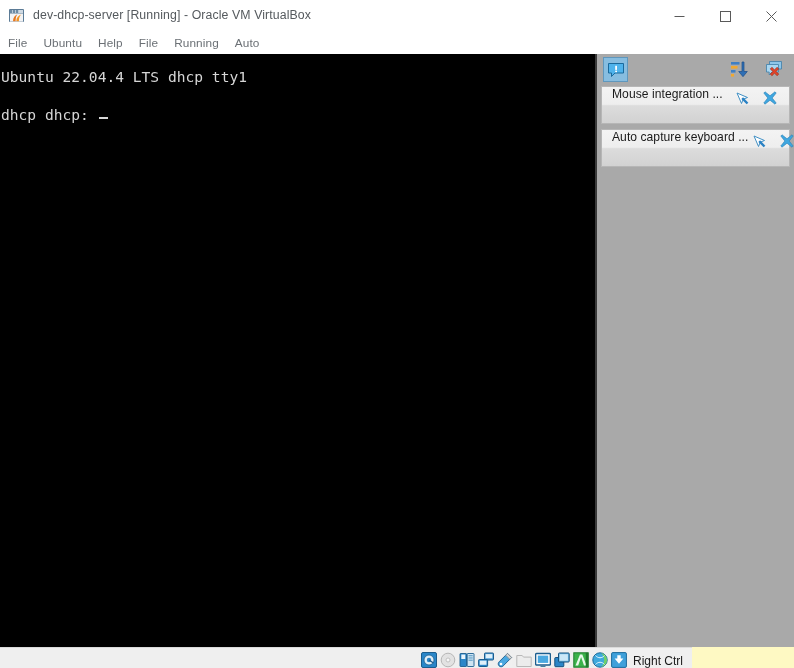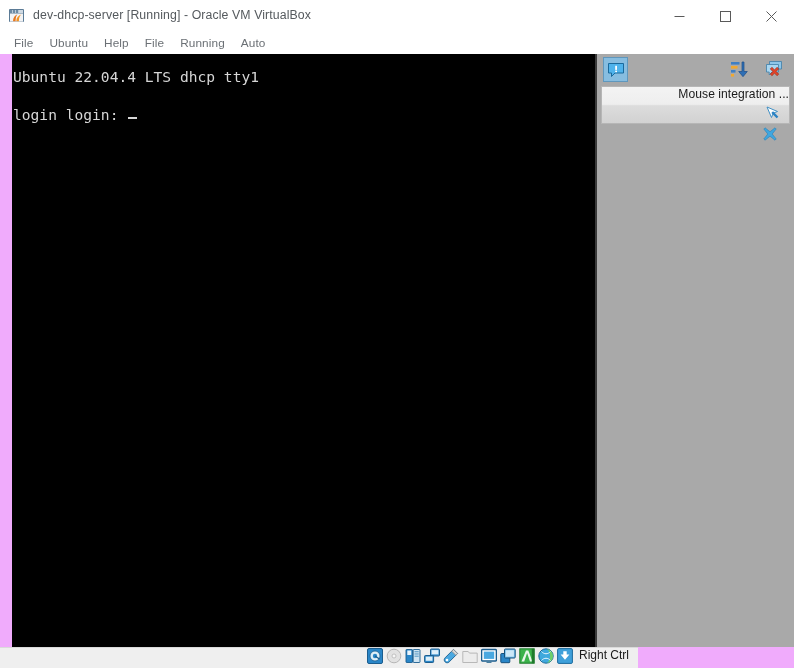--- a/index.html
+++ b/index.html
@@ -9,21 +9,21 @@
     height: 668px;
     overflow: hidden;
     background: #ffffff;
     font-family: "Liberation Sans", sans-serif;
   }
 
   #app {
     position: relative;
     width: 794px;
     height: 668px;
-    background: #f0abfc;
+    background: #fef9c3;
   }
 
   
   .titlebar {
     position: absolute;
     left: 0; top: 0;
     width: 794px; height: 32px;
     background: #ffffff;
     display: flex;
     align-items: center;
@@ -55,35 +55,35 @@
   }
 
   
   .menubar {
     position: absolute;
     left: 0; top: 32px;
     width: 794px; height: 22px;
     background: #ffffff;
     display: flex;
     align-items: center;
-    padding-left: 6px;
+    padding-left: 0;
     box-sizing: border-box;
   }
   .menuitem {
     font-size: 11.8px;
     color: #6b7075;
     padding: 2px 8px 2px 8px;
     white-space: nowrap;
     letter-spacing: 0.1px;
   }
 
   
   .vm-screen {
     position: absolute;
-    left: 12px; top: 54px;
+    left: 0; top: 54px;
     width: 616px; height: 593px;
     background: #000000;
     overflow: hidden;
   }
   .console-text {
     font-family: "DejaVu Sans Mono", "Liberation Mono", monospace;
     font-size: 14.6px;
     line-height: 19px;
     color: #d6d6d6;
     white-space: pre;
@@ -140,22 +140,21 @@
   .hdr-icon.clear { right: 9px; }
 
   .notif-item {
     position: relative;
     margin: 0 4px 5px 4px;
     height: 38px;
     background: linear-gradient(to bottom, #f3f3f3 0%, #eeeeee 48%, #dcdcdc 52%, #d2d2d2 100%);
     border: 1px solid #b6b6b6;
     box-sizing: border-box;
     display: flex;
-    align-items: flex-end;
-    flex-direction: column;
+    align-items: flex-start;
   }
   .notif-text {
     font-size: 12.1px;
     color: #1a1a1a;
     margin-left: 10px;
     white-space: nowrap;
     flex: 1;
     letter-spacing: 0.05px;
   }
   .notif-act {
@@ -165,26 +164,26 @@
     justify-content: center;
     flex: 0 0 auto;
   }
   .notif-act.first { margin-right: 6px; }
   .notif-act.last { margin-right: 8px; }
 
   
   .statusbar {
     position: absolute;
     left: 0; top: 647px;
-    width: 638px; height: 21px;
+    width: 692px; height: 21px;
     background: #efefef;
     border-top: 1px solid #dadada;
     box-sizing: border-box;
     display: flex;
-    align-items: flex-start;
+    align-items: flex-end;
     justify-content: flex-end;
     padding-right: 4px;
   }
   .status-icon {
     width: 16px; height: 16px;
     margin-left: 3px;
     display: flex;
     align-items: center;
     justify-content: center;
     flex: 0 0 auto;
@@ -242,21 +241,21 @@
     <div class="menuitem">File</div>
     <div class="menuitem">Ubuntu</div>
     <div class="menuitem">Help</div>
     <div class="menuitem">File</div>
     <div class="menuitem">Running</div>
     <div class="menuitem">Auto</div>
   </div>
 
   <div class="vm-screen">
     <div class="console-text line1">Ubuntu 22.04.4 LTS dhcp tty1</div>
-    <div class="console-text line2"><span>login login: </span><span class="cursor"></span></div>
+    <div class="console-text line2"><span>dhcp dhcp: </span><span class="cursor"></span></div>
   </div>
 
   <div class="notif-panel">
 
     <div class="notif-header">
       <div class="notif-toggle">
         <svg width="18" height="18" viewBox="0 0 18 18">
           <path d="M1.5 2.5 h15 v9.5 h-8.5 l-3.5 3.5 v-3.5 h-3 z" fill="#4fb3ec" stroke="#1b6a9c" stroke-width="1"></path>
           <rect x="8.2" y="4.8" width="1.8" height="4.1" fill="#ffffff"></rect>
           <rect x="8.2" y="9.6" width="1.8" height="1.6" fill="#ffffff"></rect>
@@ -290,20 +289,34 @@
           <path d="M7.2 7.2 L12.5 12.5" stroke="#2a82c4" stroke-width="2.4"></path>
         </svg>
       </span>
       <span class="notif-act last">
         <svg width="14" height="14" viewBox="0 0 14 14">
           <path d="M2 0.8 L7 4.8 L12 0.8 L13.2 2 L9.2 7 L13.2 12 L12 13.2 L7 9.2 L2 13.2 L0.8 12 L4.8 7 L0.8 2 Z" fill="#3fa7e0" stroke="#2a7fb5" stroke-width="0.6"></path>
         </svg>
       </span>
     </div>
 
+    <div class="notif-item">
+      <span class="notif-text">Auto capture keyboard ...</span>
+      <span class="notif-act first">
+        <svg width="15" height="15" viewBox="0 0 15 15">
+          <path d="M2 2 L12.5 6.5 L8.2 8.2 L6.5 12.5 Z" fill="#ffffff" stroke="#3f8fc4" stroke-width="1"></path>
+          <path d="M7.2 7.2 L12.5 12.5" stroke="#2a82c4" stroke-width="2.4"></path>
+        </svg>
+      </span>
+      <span class="notif-act last">
+        <svg width="14" height="14" viewBox="0 0 14 14">
+          <path d="M2 0.8 L7 4.8 L12 0.8 L13.2 2 L9.2 7 L13.2 12 L12 13.2 L7 9.2 L2 13.2 L0.8 12 L4.8 7 L0.8 2 Z" fill="#3fa7e0" stroke="#2a7fb5" stroke-width="0.6"></path>
+        </svg>
+      </span>
+    </div>
 
   </div>
 
   <div class="statusbar">
 
     <span class="status-icon">
       <svg width="16" height="16" viewBox="0 0 16 16">
         <rect x="0.5" y="0.5" width="15" height="15" rx="1.5" fill="#2a86c8" stroke="#1b5d8e" stroke-width="1"></rect>
         <circle cx="8" cy="8" r="5" fill="#dfeef8" stroke="#1b5d8e" stroke-width="0.8"></circle>
         <circle cx="8" cy="8" r="2.2" fill="#2a86c8"></circle>

